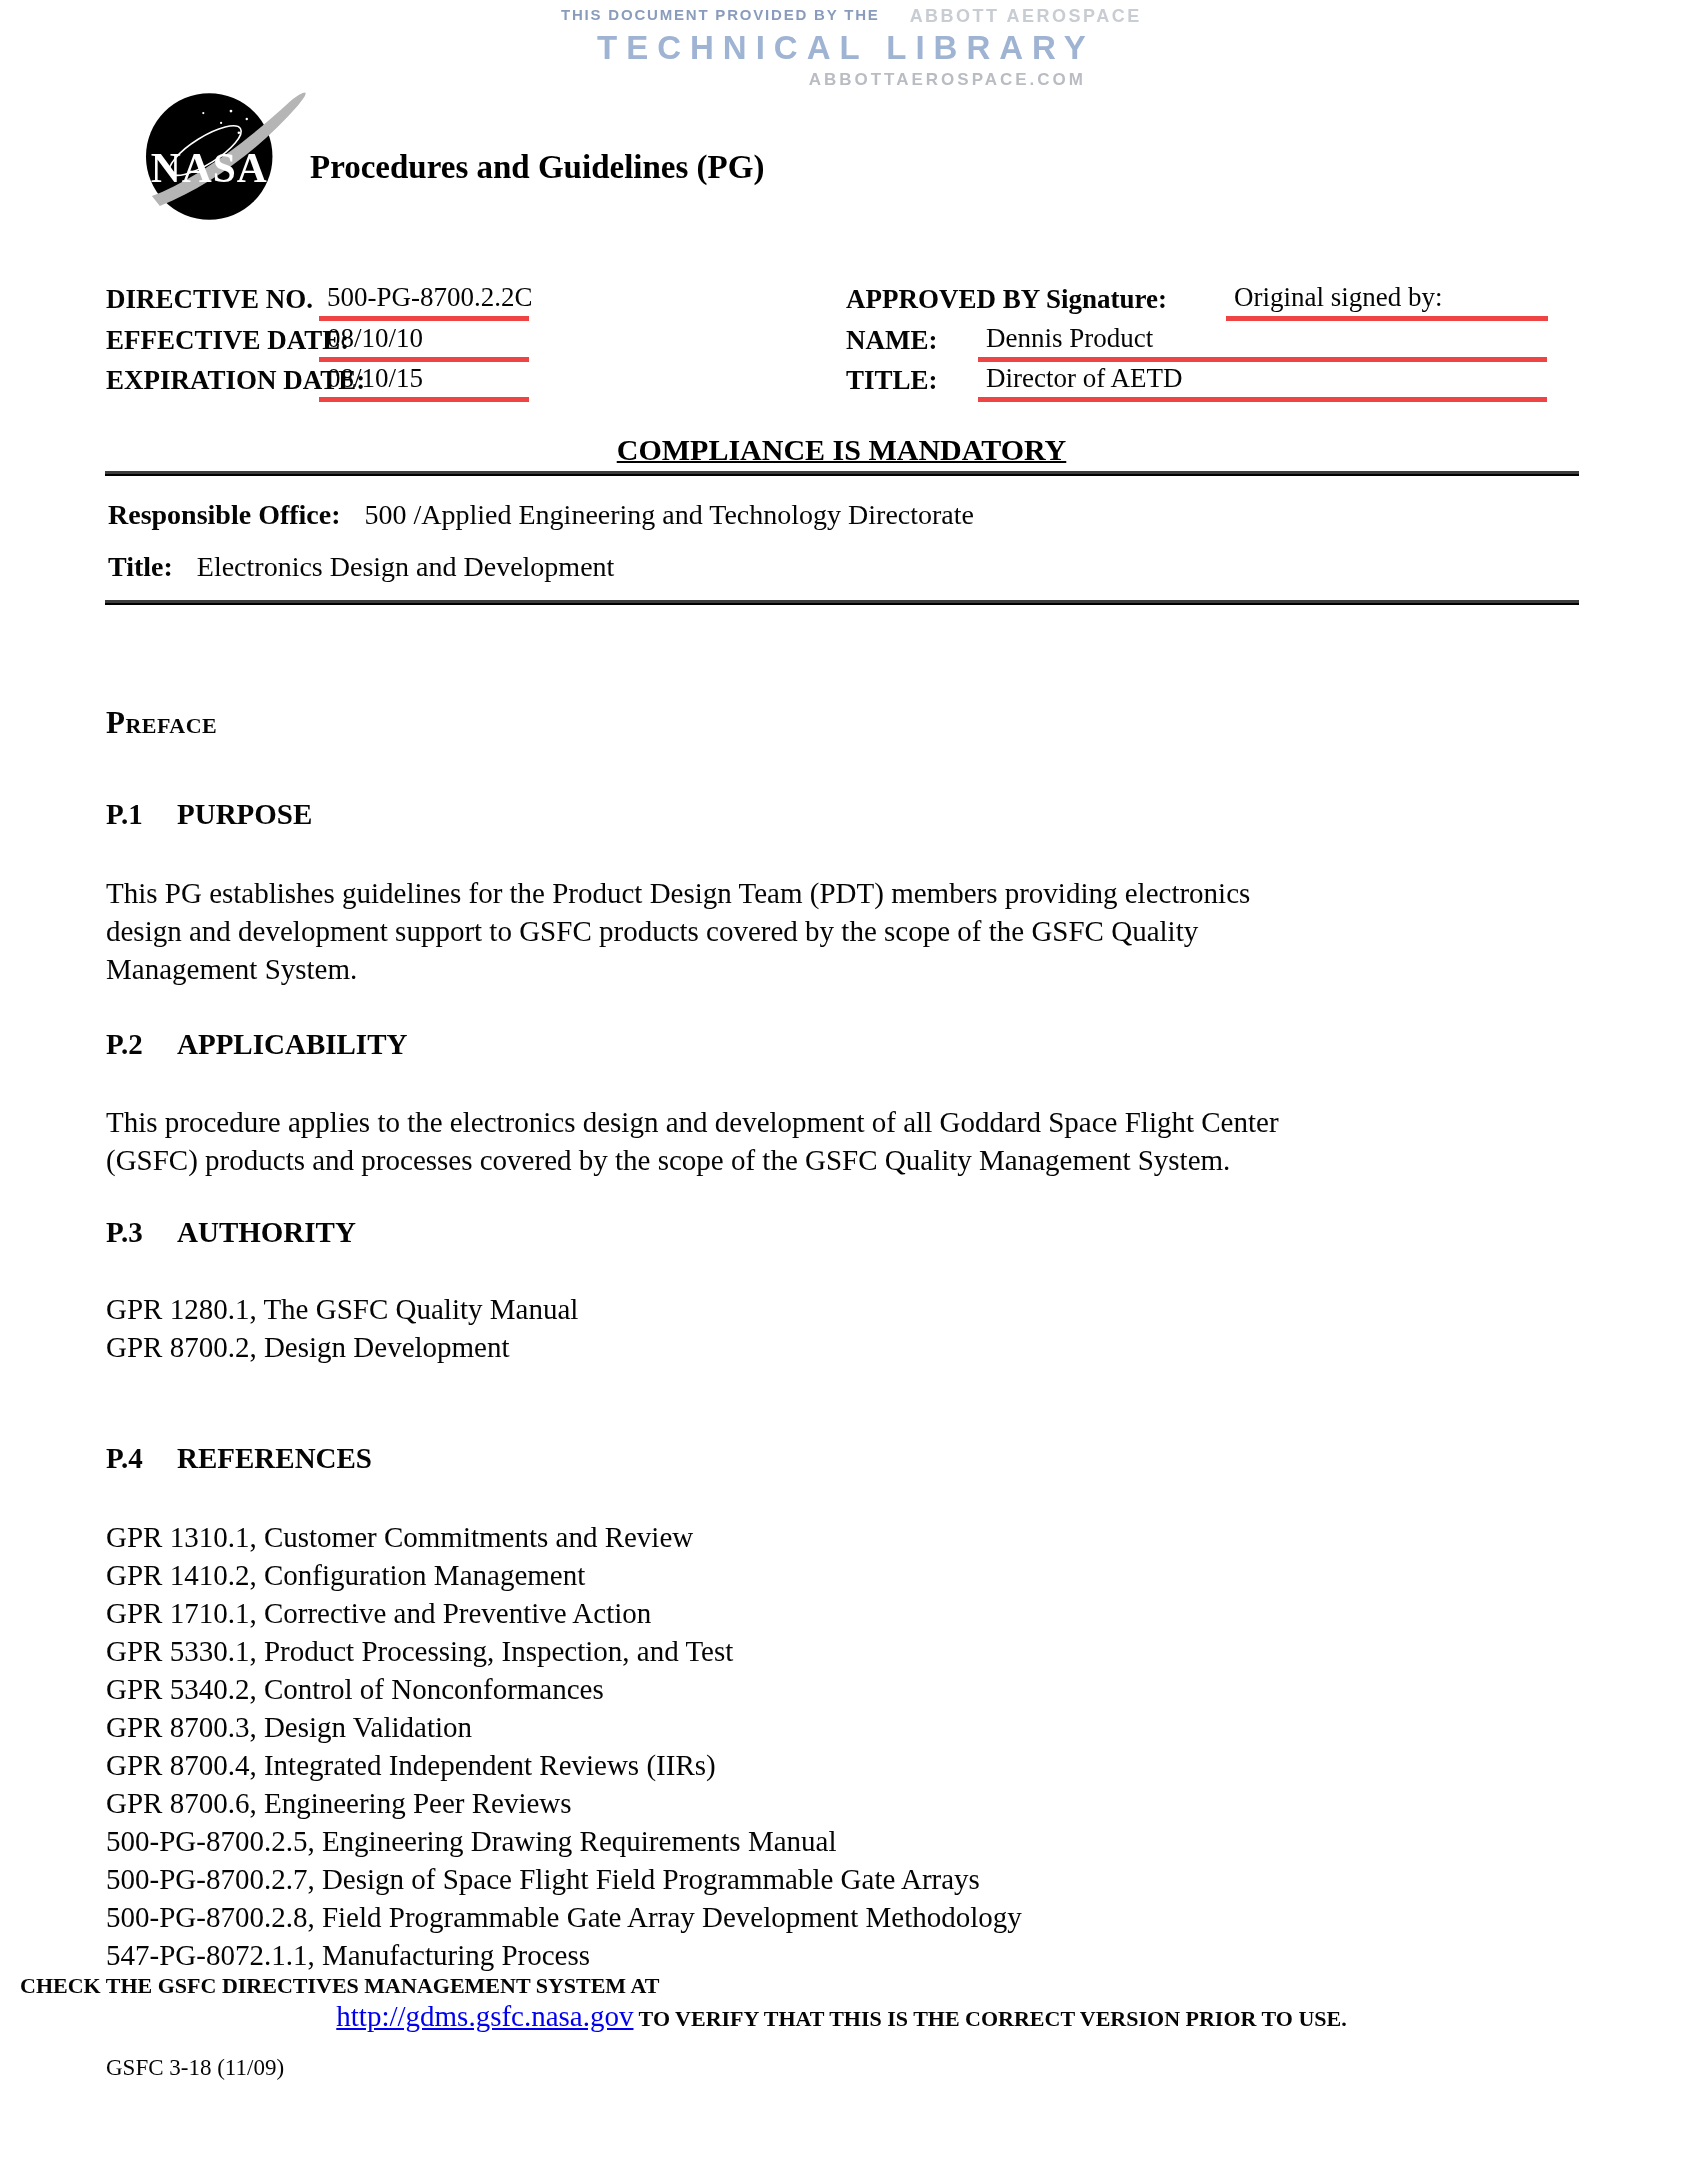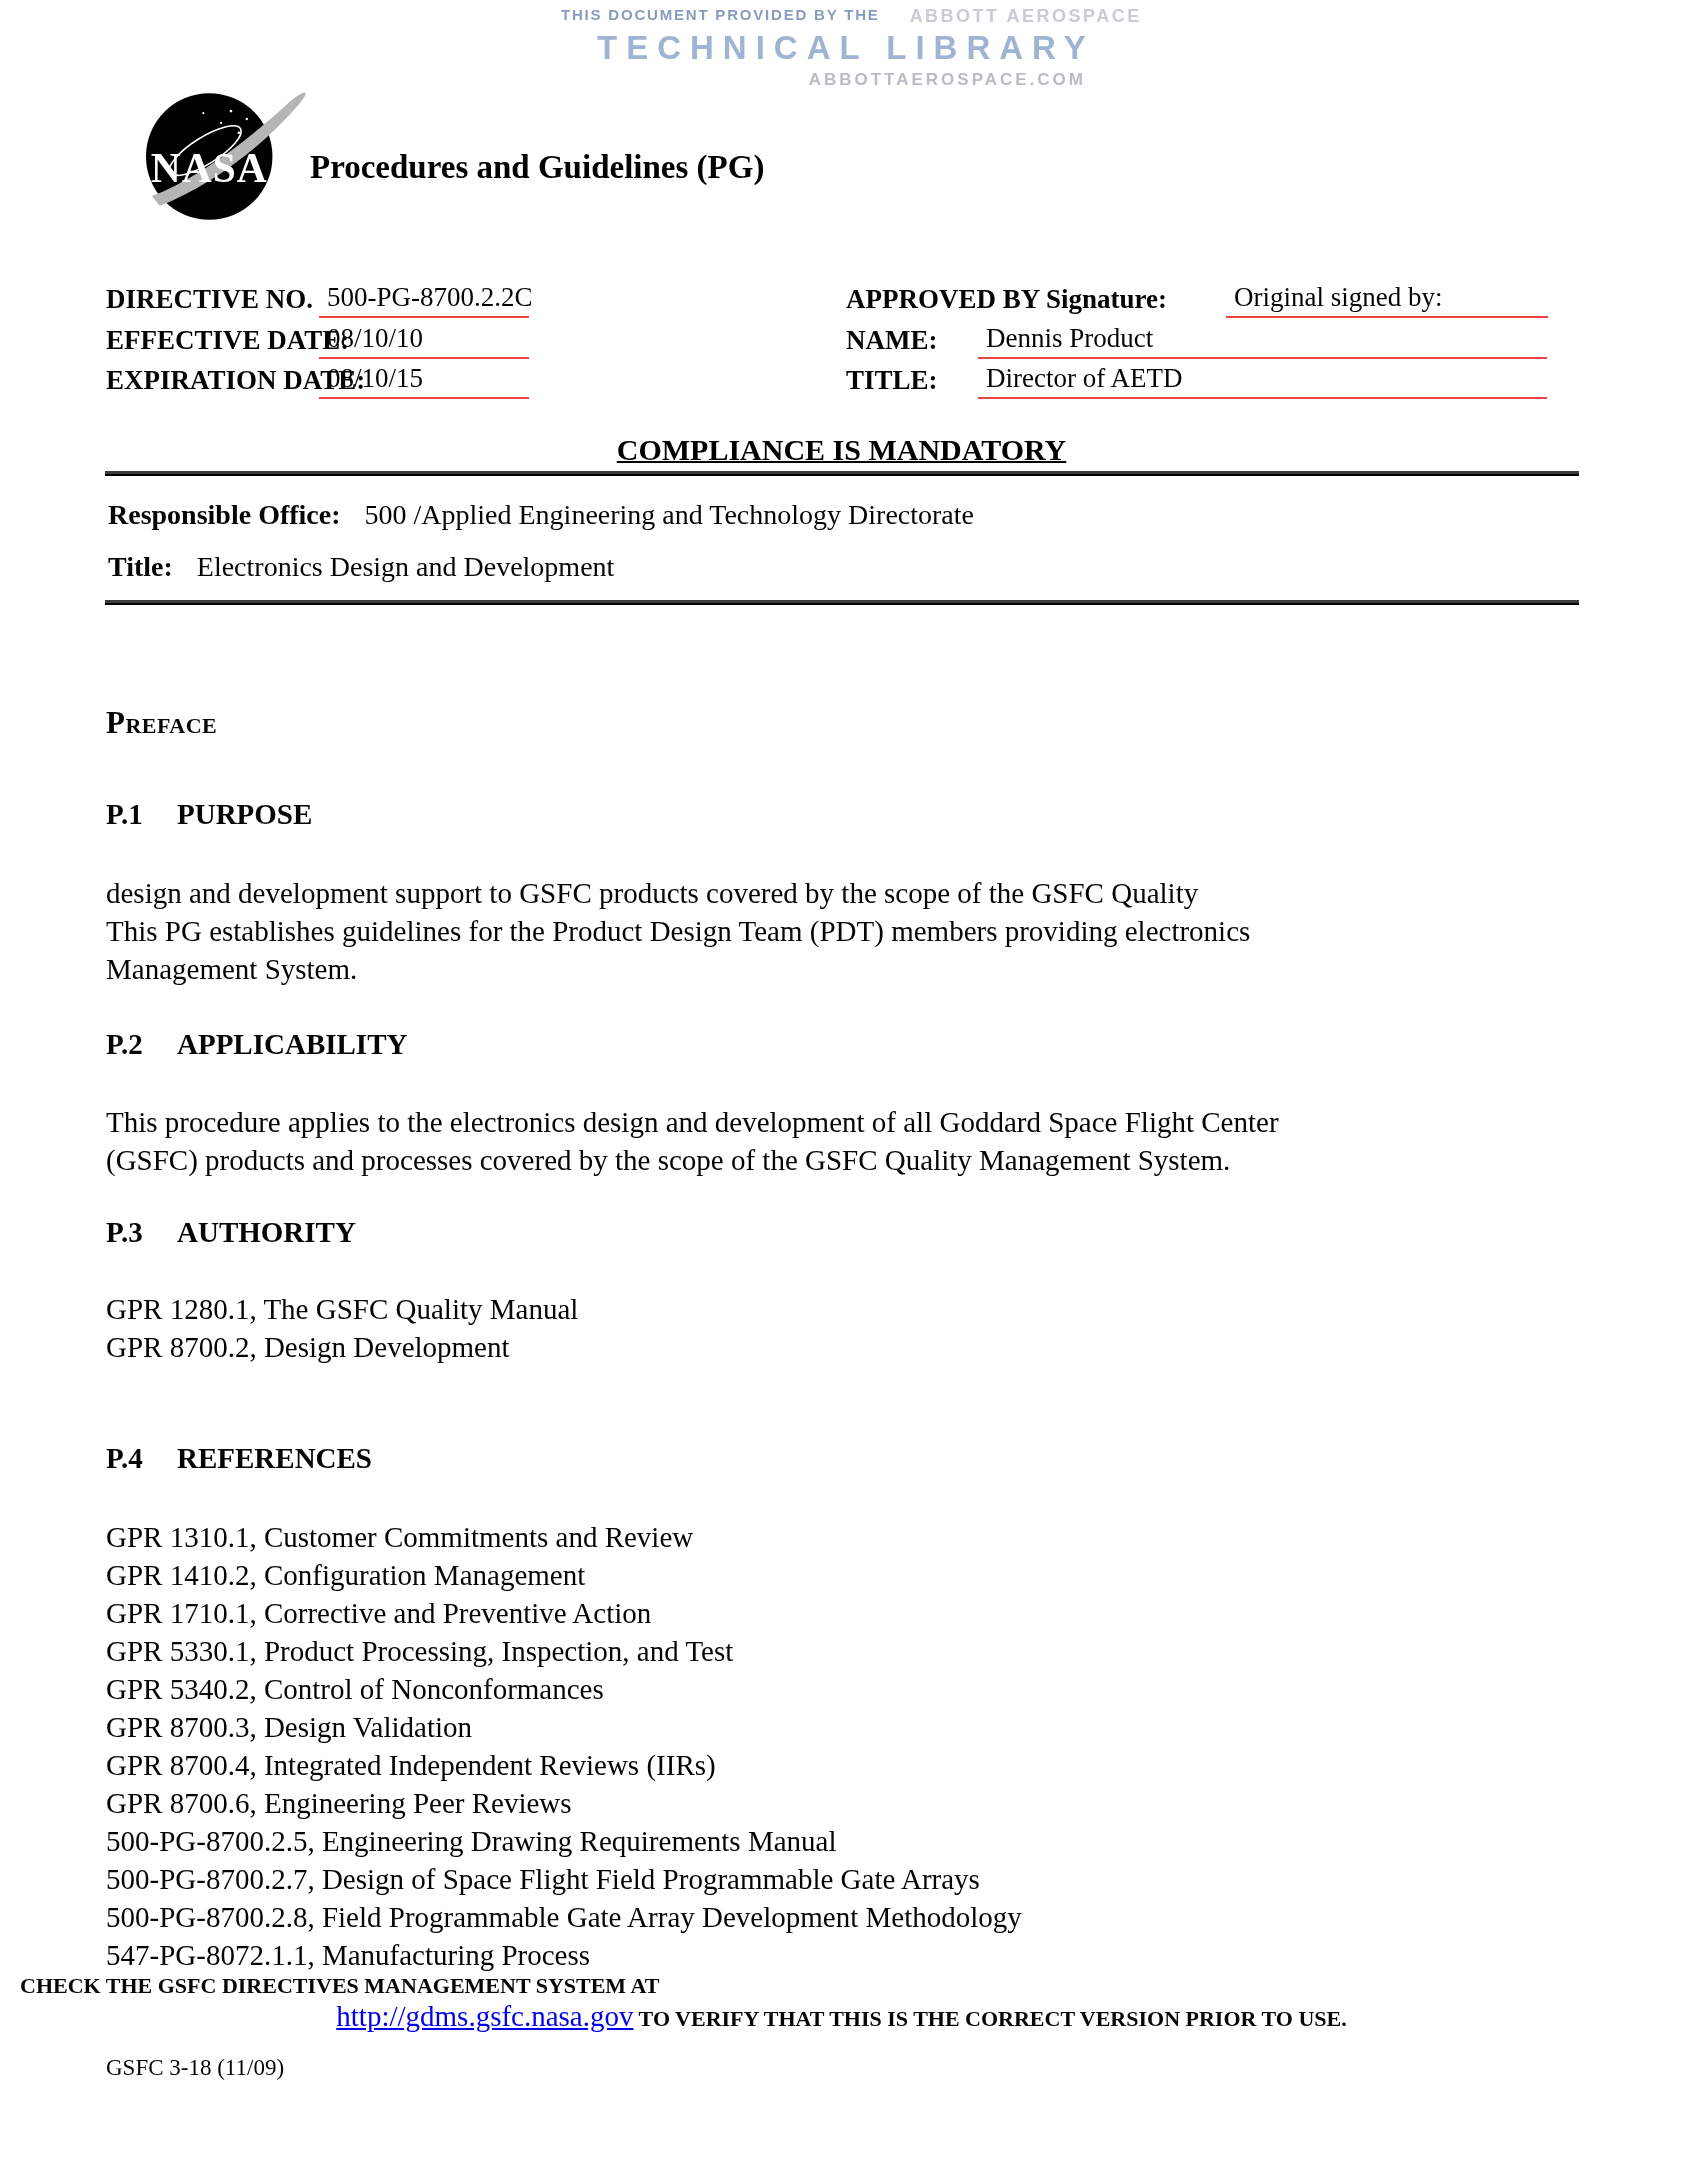--- a/index.html
+++ b/index.html
@@ -27,21 +27,21 @@
   .wm-icon .p3 { left:36px; top:32px; }
 
   
   #nasa-logo { position:absolute; left:144px; top:89px; width:168px; height:139px; }
   .doc-main-title { position:absolute; left:310px; top:149px;
                     font-size:33px; font-weight:bold; color:#000; }
 
   
   .dir-label { position:absolute; font-size:27px; font-weight:bold; white-space:nowrap; }
   .dir-value { position:absolute; font-size:27px; white-space:nowrap;
-               border-bottom:2px solid #ef4444; padding:0 0 3px 8px; }
+               border-bottom:5px solid #ef4444; padding:0 0 3px 8px; }
 
   
   .compliance { position:absolute; left:0; top:433px; width:1683px; text-align:center;
                 font-size:30px; font-weight:bold; color:#000000;
                 text-decoration:underline; text-decoration-thickness:2px; }
 
   .dbl-rule { position:absolute; left:105px; width:1474px; height:4px;
               border-top:3px solid #3d3d3d; border-bottom:2px solid #000; }
 
   .office-row { position:absolute; left:108px; font-size:28px; white-space:nowrap; }
@@ -132,22 +132,22 @@
   </div>
 
   <div class="dbl-rule" style="top:600px;"></div>
 
   <div class="preface-head">Preface</div>
 
   <div class="sec-head" style="top:798px;">
     <span class="num">P.1</span><span>PURPOSE</span>
   </div>
   <div class="body-block" style="top:874px;">
+    <div>This PG establishes guidelines for the Product Design Team (PDT) members providing electronics</div>
     <div>design and development support to GSFC products covered by the scope of the GSFC Quality</div>
-    <div>This PG establishes guidelines for the Product Design Team (PDT) members providing electronics</div>
     <div>Management System.</div>
   </div>
 
   <div class="sec-head" style="top:1028px;">
     <span class="num">P.2</span><span>APPLICABILITY</span>
   </div>
   <div class="body-block" style="top:1103px;">
     <div>This procedure applies to the electronics design and development of all Goddard Space Flight Center</div>
     <div>(GSFC) products and processes covered by the scope of the GSFC Quality Management System.</div>
   </div>

